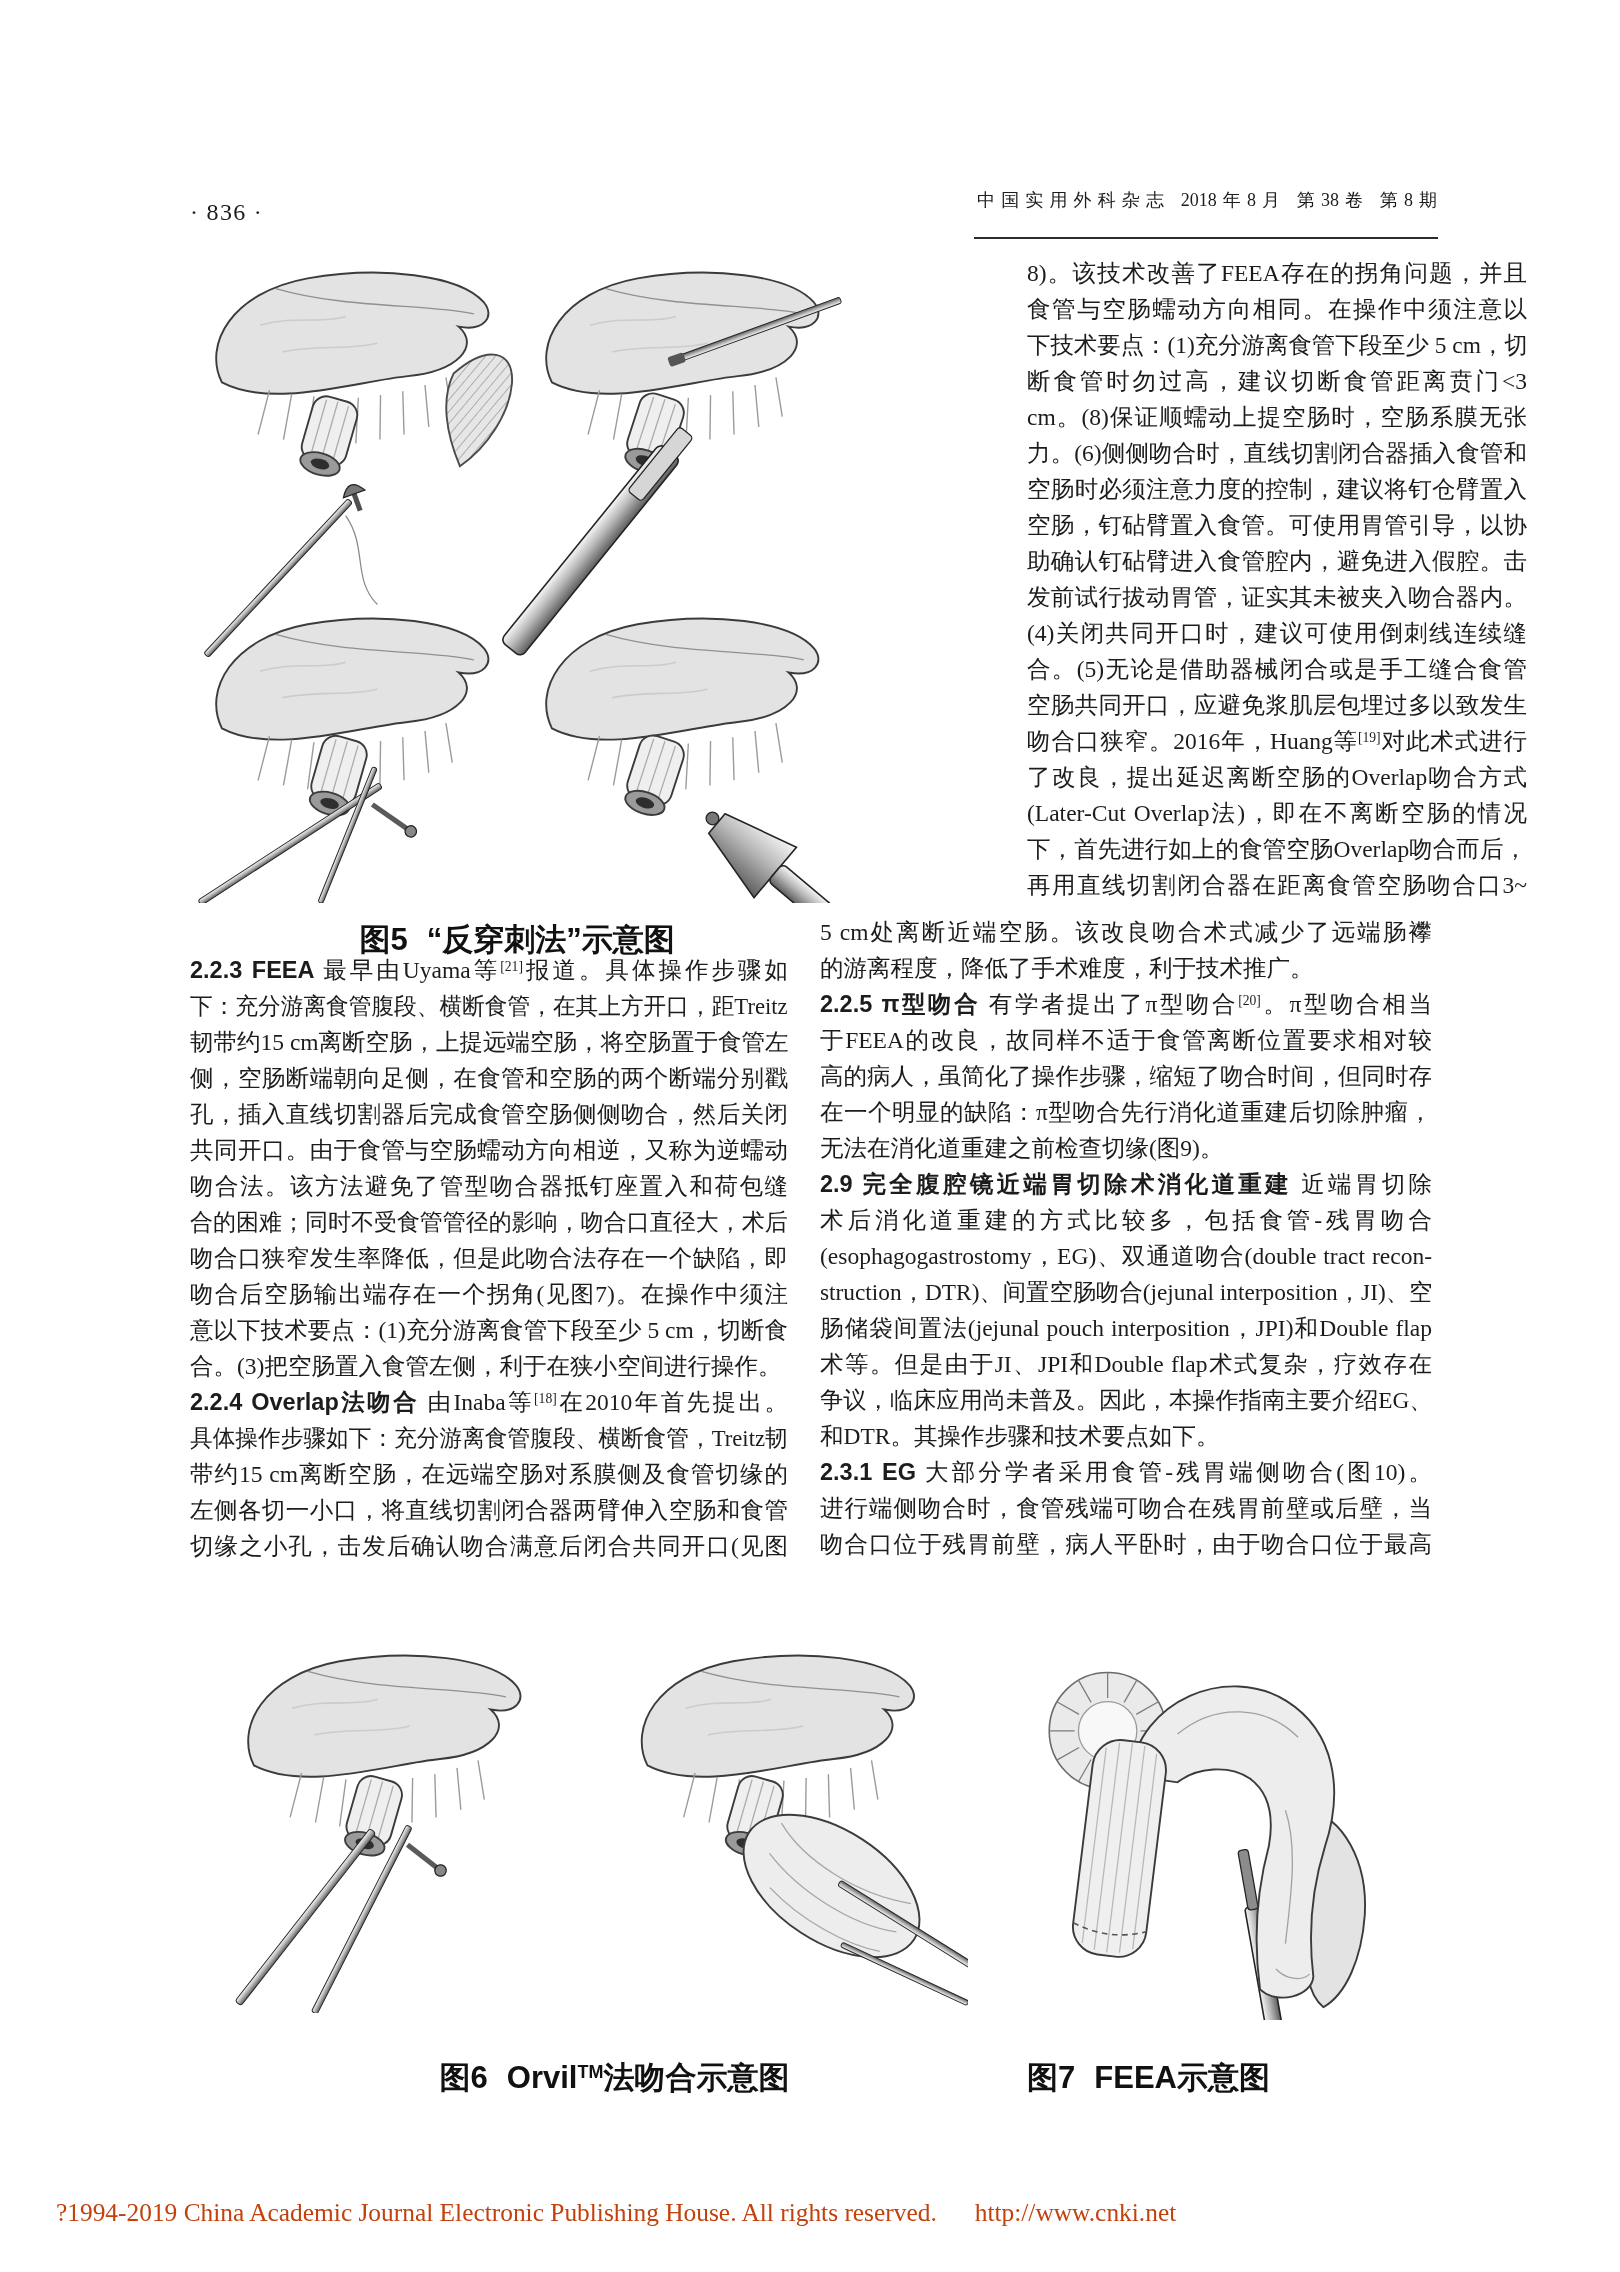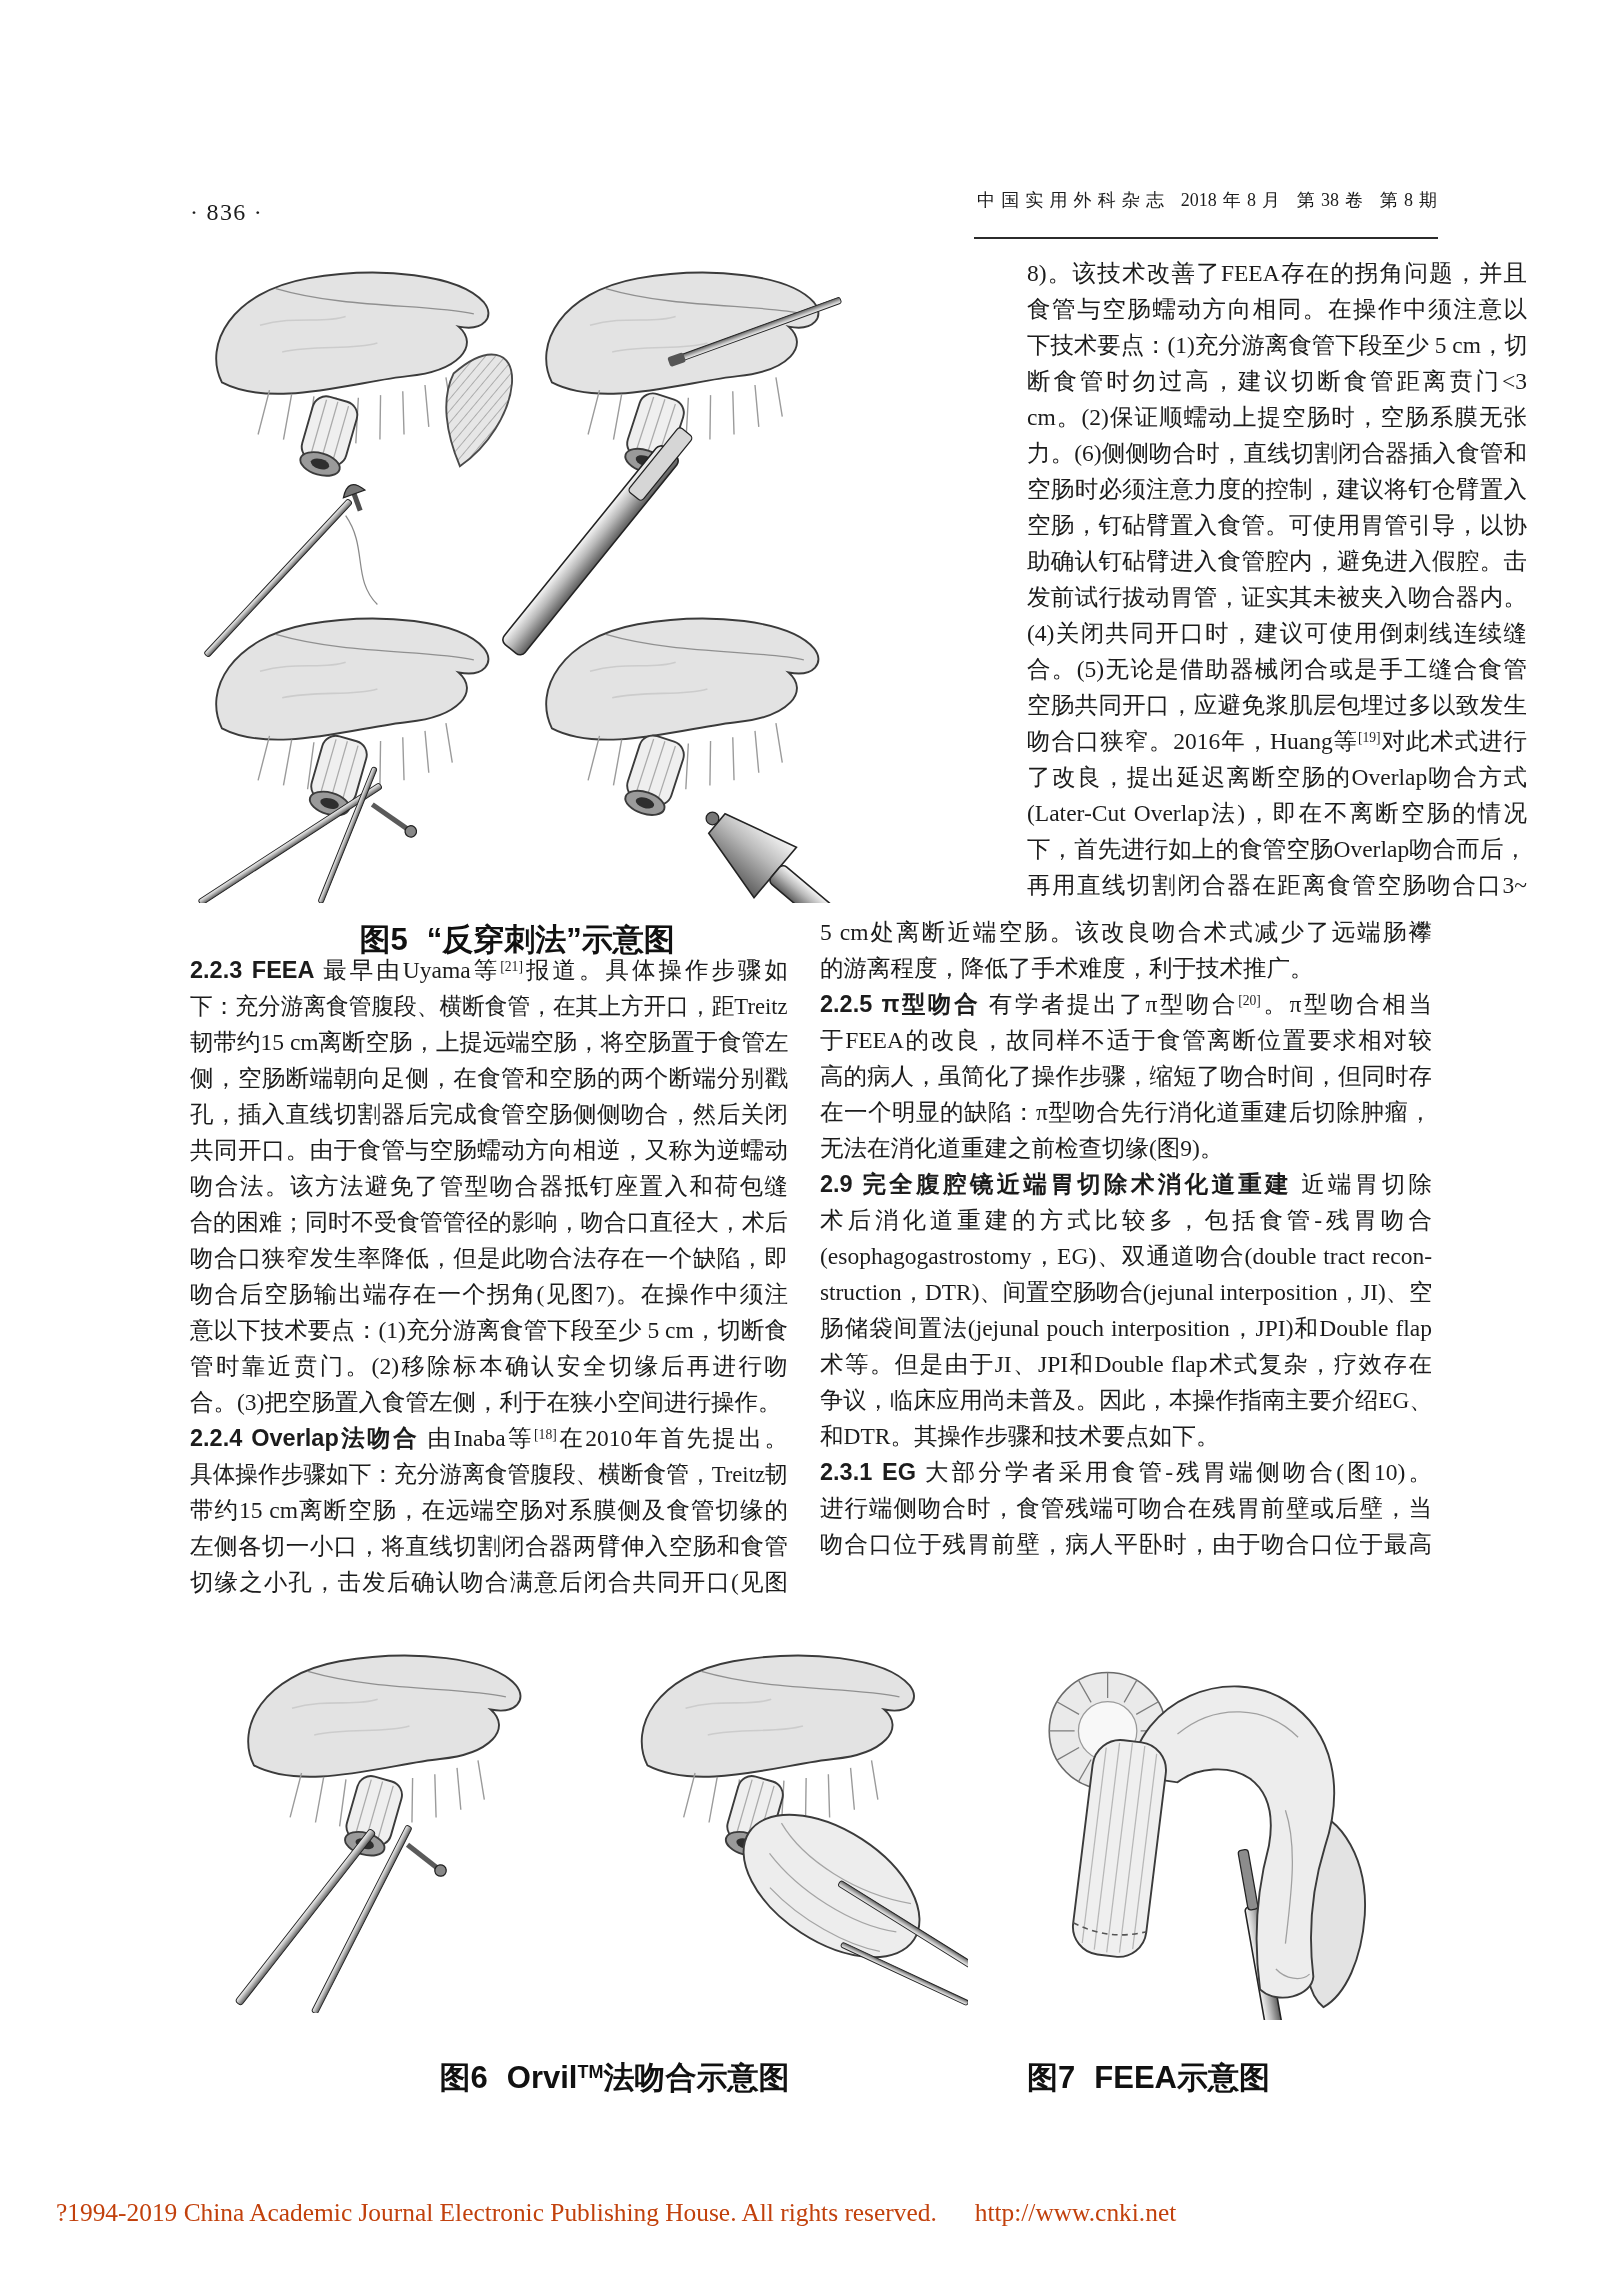--- a/index.html
+++ b/index.html
@@ -143,34 +143,33 @@
       <div class="line" style="transform-origin: 0px 50%; transform: scaleX(0.965128); text-align-last: left;">下：充分游离食管腹段、横断食管，在其上方开口，距Treitz</div>
       <div class="line">韧带约15 cm离断空肠，上提远端空肠，将空肠置于食管左</div>
       <div class="line">侧，空肠断端朝向足侧，在食管和空肠的两个断端分别戳</div>
       <div class="line">孔，插入直线切割器后完成食管空肠侧侧吻合，然后关闭</div>
       <div class="line">共同开口。由于食管与空肠蠕动方向相逆，又称为逆蠕动</div>
       <div class="line">吻合法。该方法避免了管型吻合器抵钉座置入和荷包缝</div>
       <div class="line" style="transform-origin: 0px 50%; transform: scaleX(0.97817); text-align-last: left;">合的困难；同时不受食管管径的影响，吻合口直径大，术后</div>
       <div class="line">吻合口狭窄发生率降低，但是此吻合法存在一个缺陷，即</div>
       <div class="line">吻合后空肠输出端存在一个拐角(见图7)。在操作中须注</div>
       <div class="line">意以下技术要点：(1)充分游离食管下段至少 5 cm，切断食</div>
-      <div class="line">管时靠近贲门。(2)移除标本确认安全切缘后再进行吻</div>
       <div class="line last">合。(3)把空肠置入食管左侧，利于在狭小空间进行操作。</div>
       <div class="line"><b>2.2.4  Overlap法吻合</b>  由Inaba等<sup>[18]</sup>在2010年首先提出。</div>
       <div class="line" style="transform-origin: 0px 50%; transform: scaleX(0.965128); text-align-last: left;">具体操作步骤如下：充分游离食管腹段、横断食管，Treitz韧</div>
       <div class="line">带约15 cm离断空肠，在远端空肠对系膜侧及食管切缘的</div>
       <div class="line">左侧各切一小口，将直线切割闭合器两臂伸入空肠和食管</div>
       <div class="line">切缘之小孔，击发后确认吻合满意后闭合共同开口(见图</div>
     </div>
   <div id="rightColUpper" class="col">
       <div class="line">8)。该技术改善了FEEA存在的拐角问题，并且</div>
       <div class="line">食管与空肠蠕动方向相同。在操作中须注意以</div>
       <div class="line" style="transform-origin: 0px 50%; transform: scaleX(0.996207); text-align-last: left;">下技术要点：(1)充分游离食管下段至少 5 cm，切</div>
       <div class="line">断食管时勿过高，建议切断食管距离贲门&lt;3</div>
-      <div class="line">cm。(2)保证顺蠕动上提空肠时，空肠系膜无张</div>
+      <div class="line">cm。(8)保证顺蠕动上提空肠时，空肠系膜无张</div>
       <div class="line">力。(6)侧侧吻合时，直线切割闭合器插入食管和</div>
       <div class="line">空肠时必须注意力度的控制，建议将钉仓臂置入</div>
       <div class="line">空肠，钉砧臂置入食管。可使用胃管引导，以协</div>
       <div class="line">助确认钉砧臂进入食管腔内，避免进入假腔。击</div>
       <div class="line">发前试行拔动胃管，证实其未被夹入吻合器内。</div>
       <div class="line">(4)关闭共同开口时，建议可使用倒刺线连续缝</div>
       <div class="line">合。(5)无论是借助器械闭合或是手工缝合食管</div>
       <div class="line">空肠共同开口，应避免浆肌层包埋过多以致发生</div>
       <div class="line">吻合口狭窄。2016年，Huang等<sup>[19]</sup>对此术式进行</div>
       <div class="line">了改良，提出延迟离断空肠的Overlap吻合方式</div>

